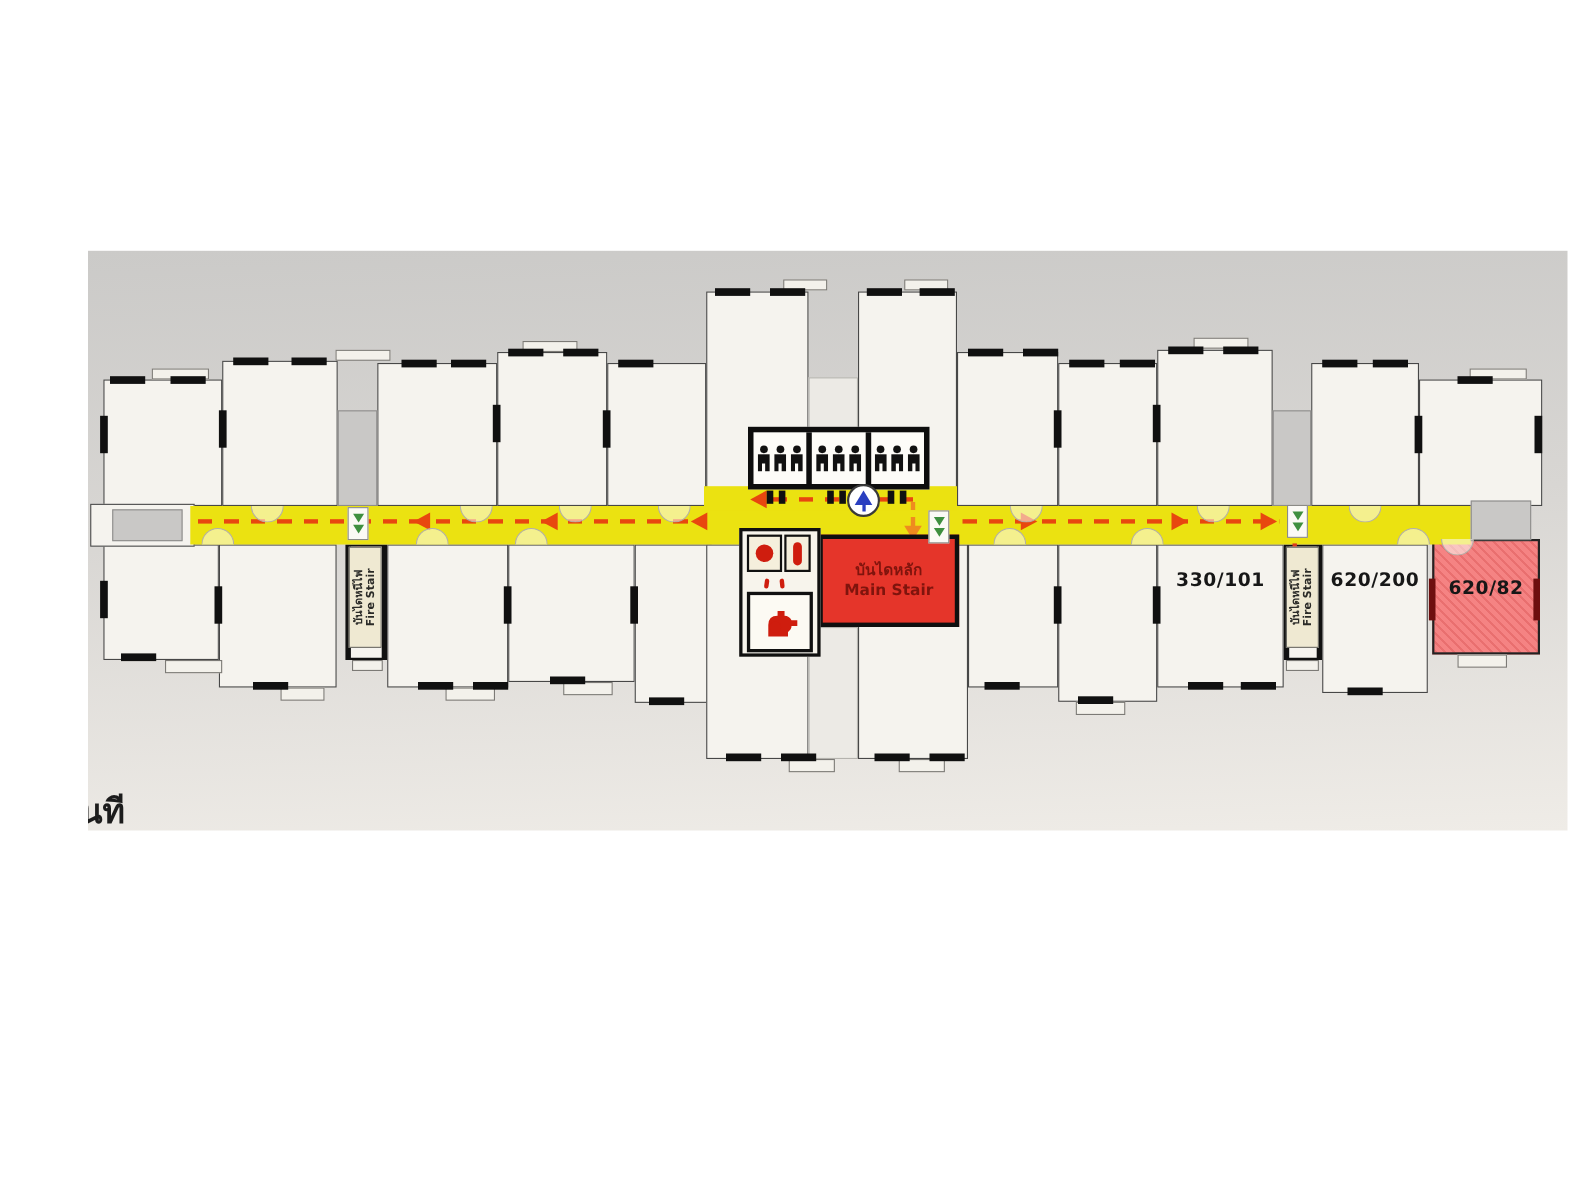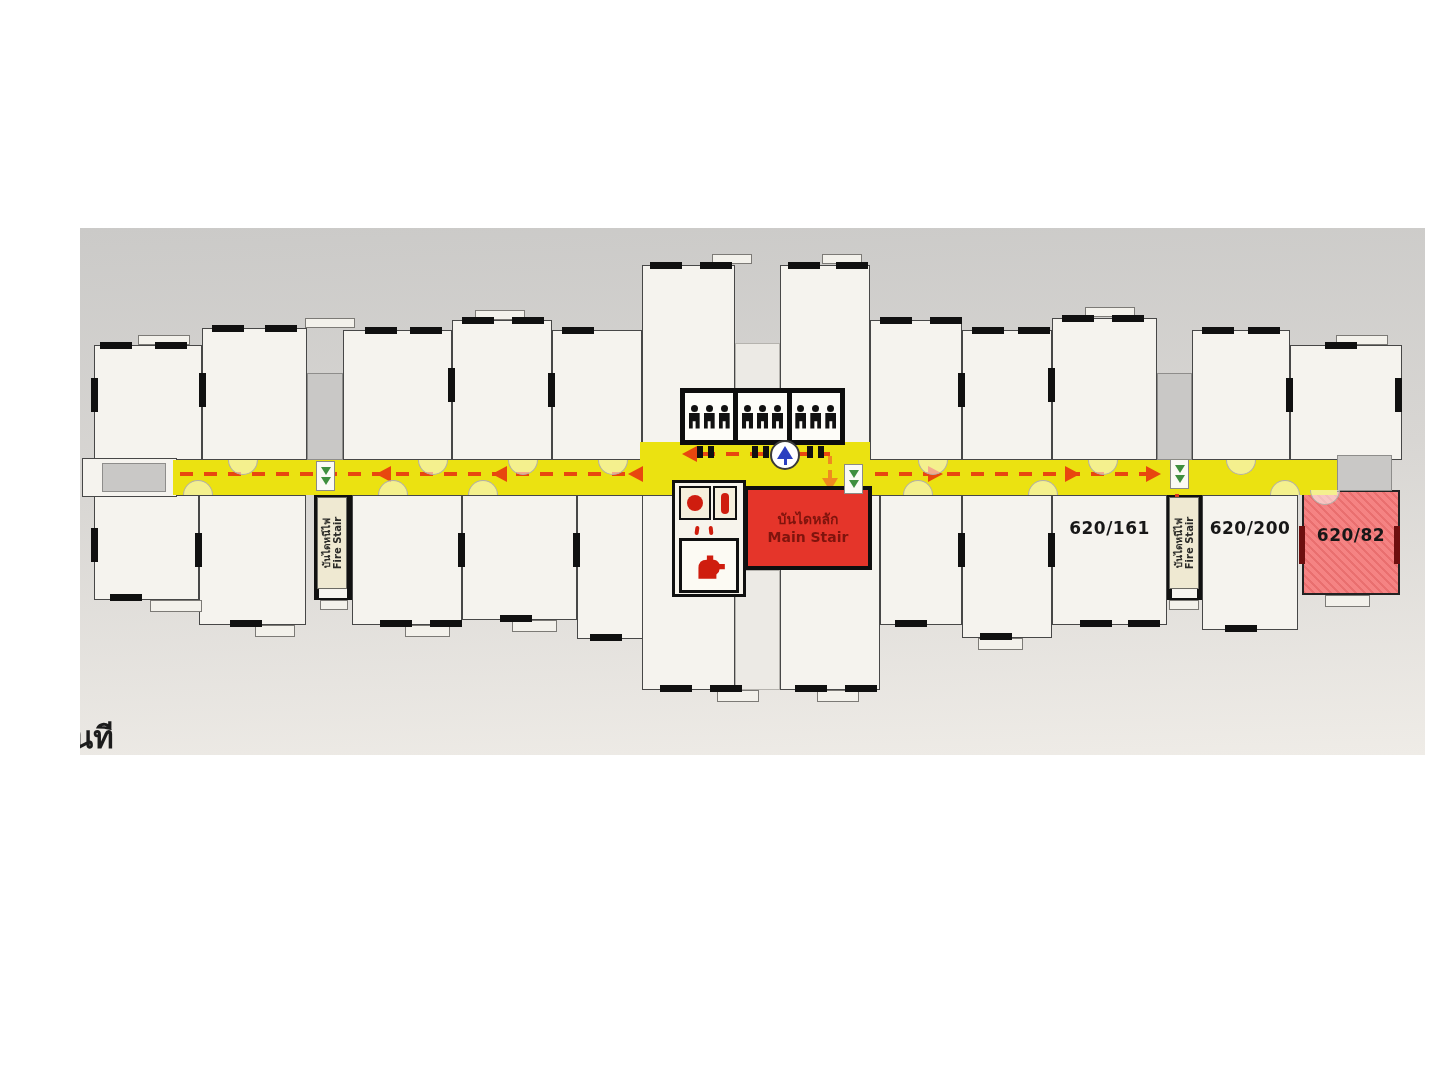--- a/index.html
+++ b/index.html
@@ -271,21 +271,21 @@
       </div>
       <div class="green-tile" style="left:1090px;top:231px;">
         <div class="gchev"></div>
         <div class="gchev"></div>
       </div>
       <div class="dn-red" style="left:1089px;top:266px;">
           <i></i>
           <b></b>
         </div>
 
-      <div class="ulabel" style="left:972px;top:290px;width:115px;">620/161</div>
+      <div class="ulabel" style="left:972px;top:290px;width:115px;">330/101</div>
       <div class="ulabel" style="left:1122px;top:290px;width:96px;">620/200</div>
       <div class="ulabel" style="left:1222px;top:297px;width:98px;">620/82</div>
 
       <div class="bar-h" style="left:20px;top:114px;"></div>
       <div class="bar-h" style="left:75px;top:114px;"></div>
       <div class="bar-h" style="left:132px;top:97px;"></div>
       <div class="bar-h" style="left:185px;top:97px;"></div>
       <div class="bar-h" style="left:285px;top:99px;"></div>
       <div class="bar-h" style="left:330px;top:99px;"></div>
       <div class="bar-h" style="left:382px;top:89px;"></div>

